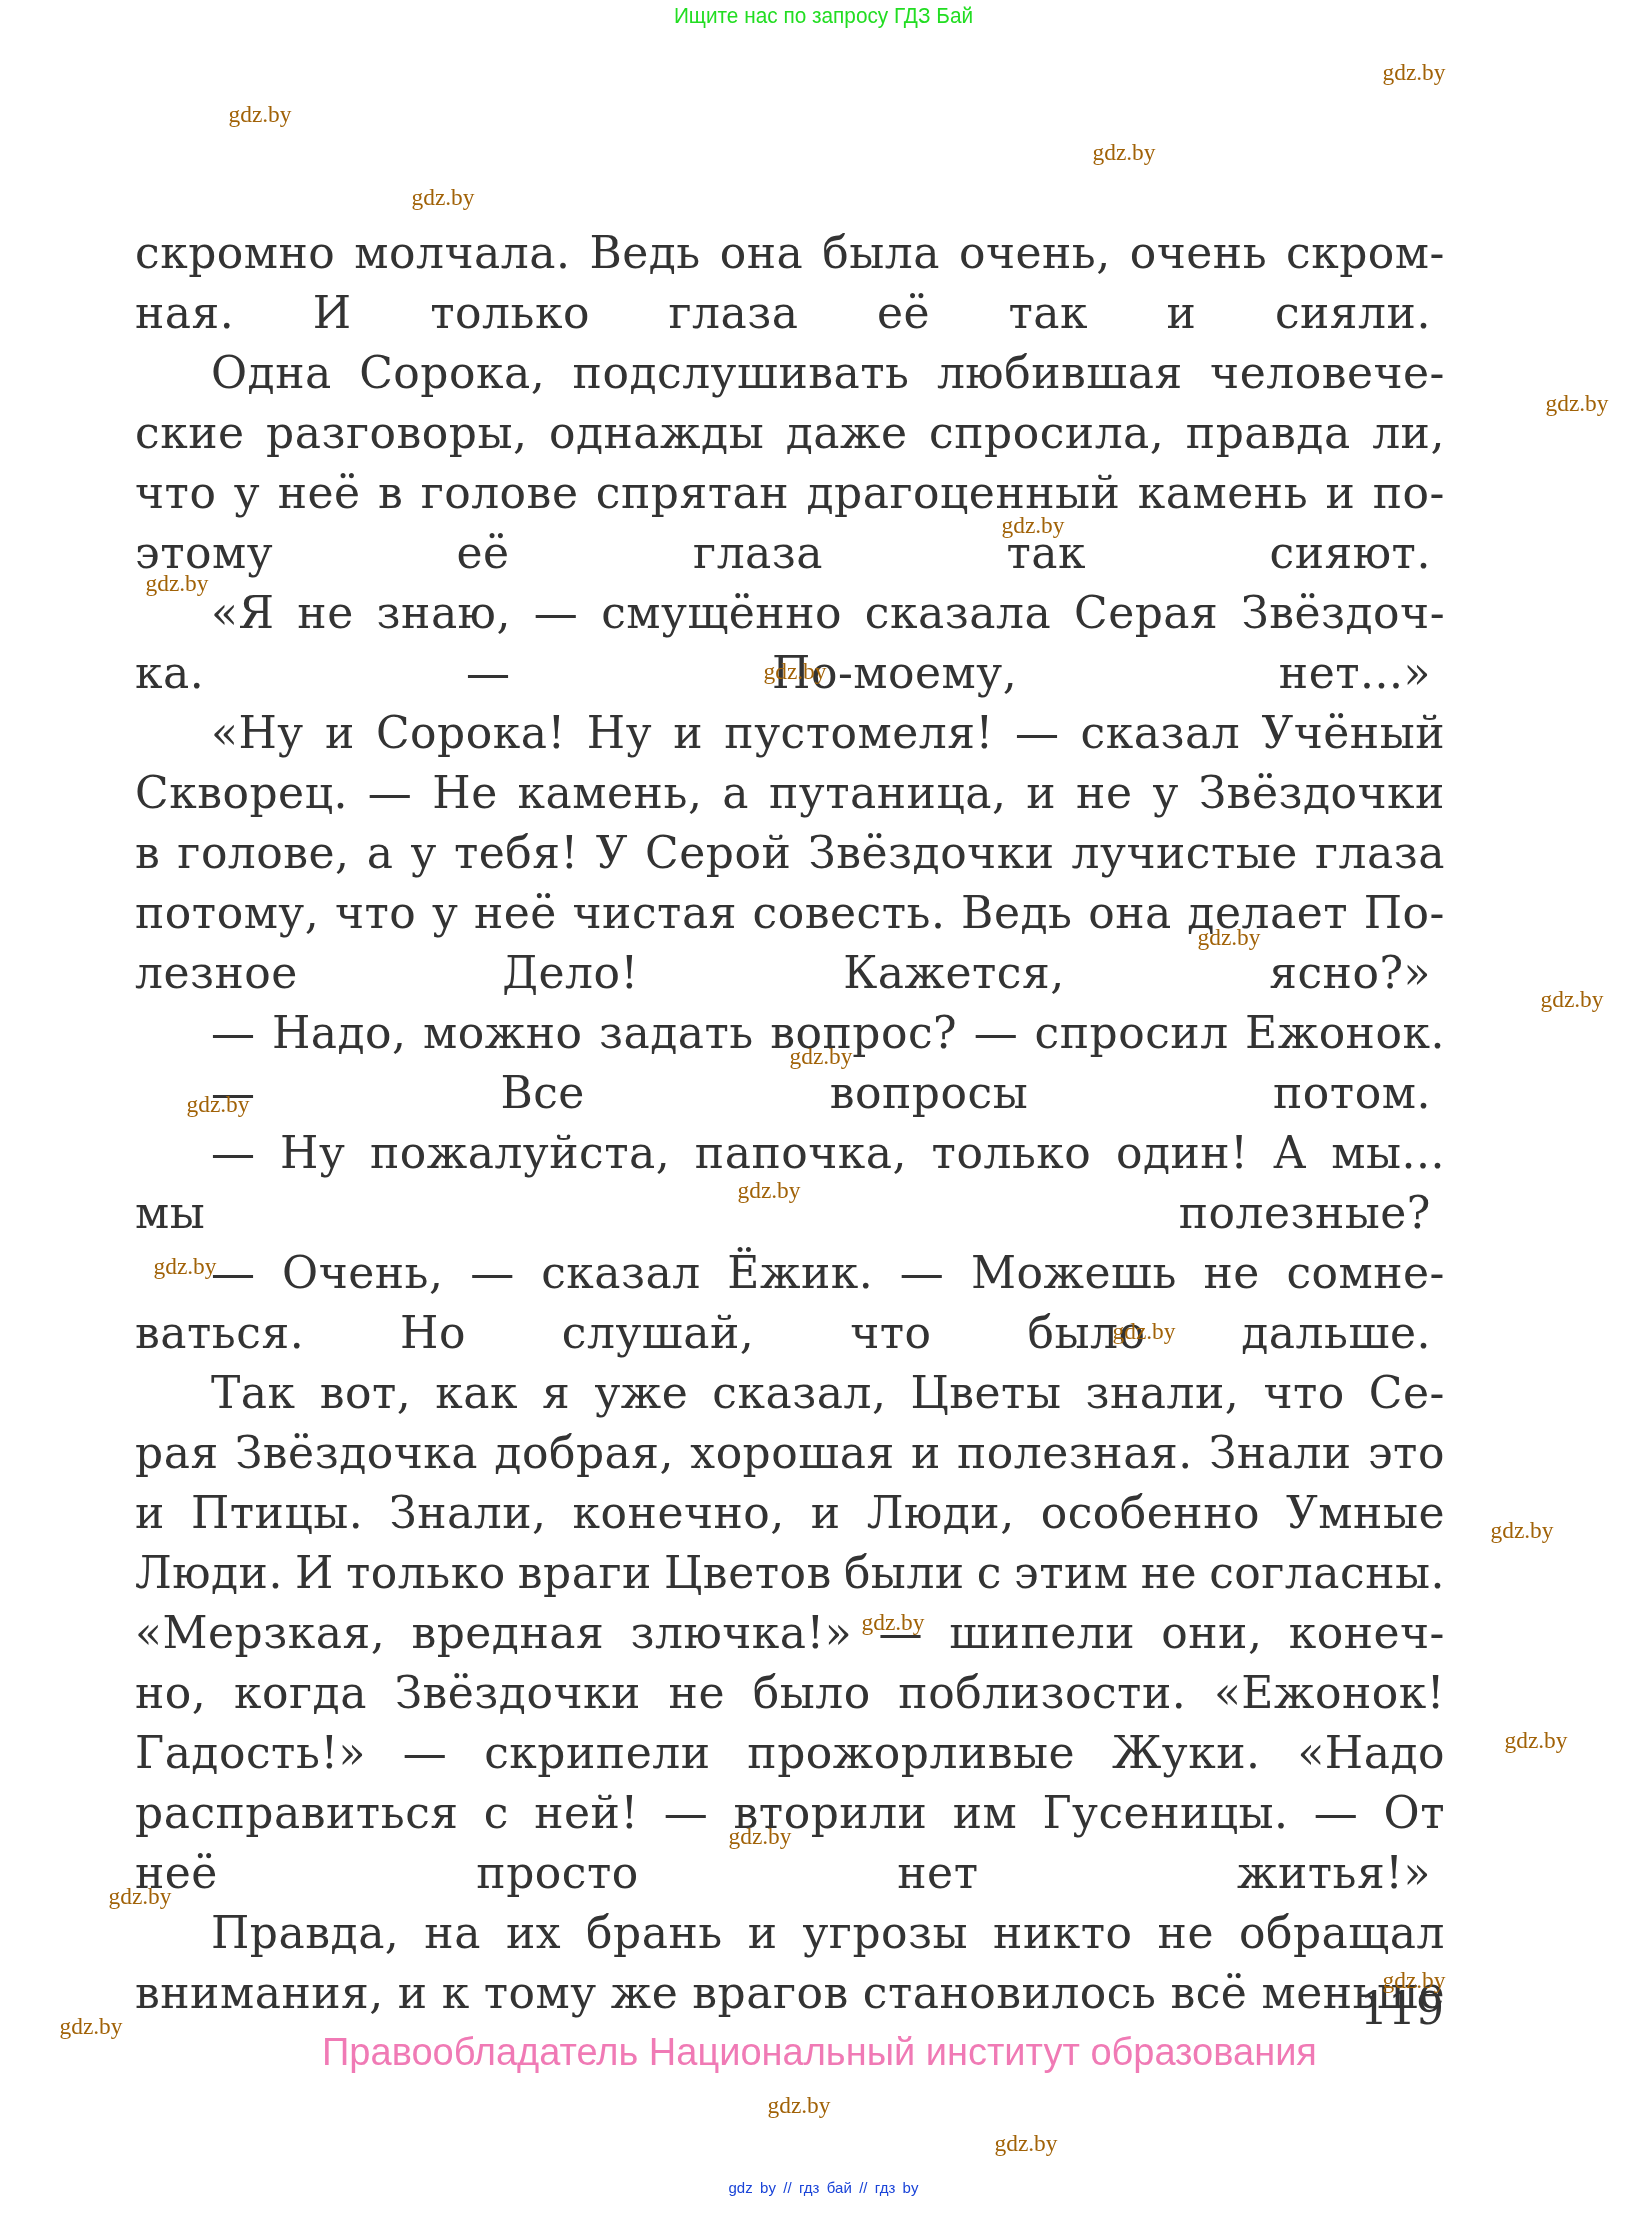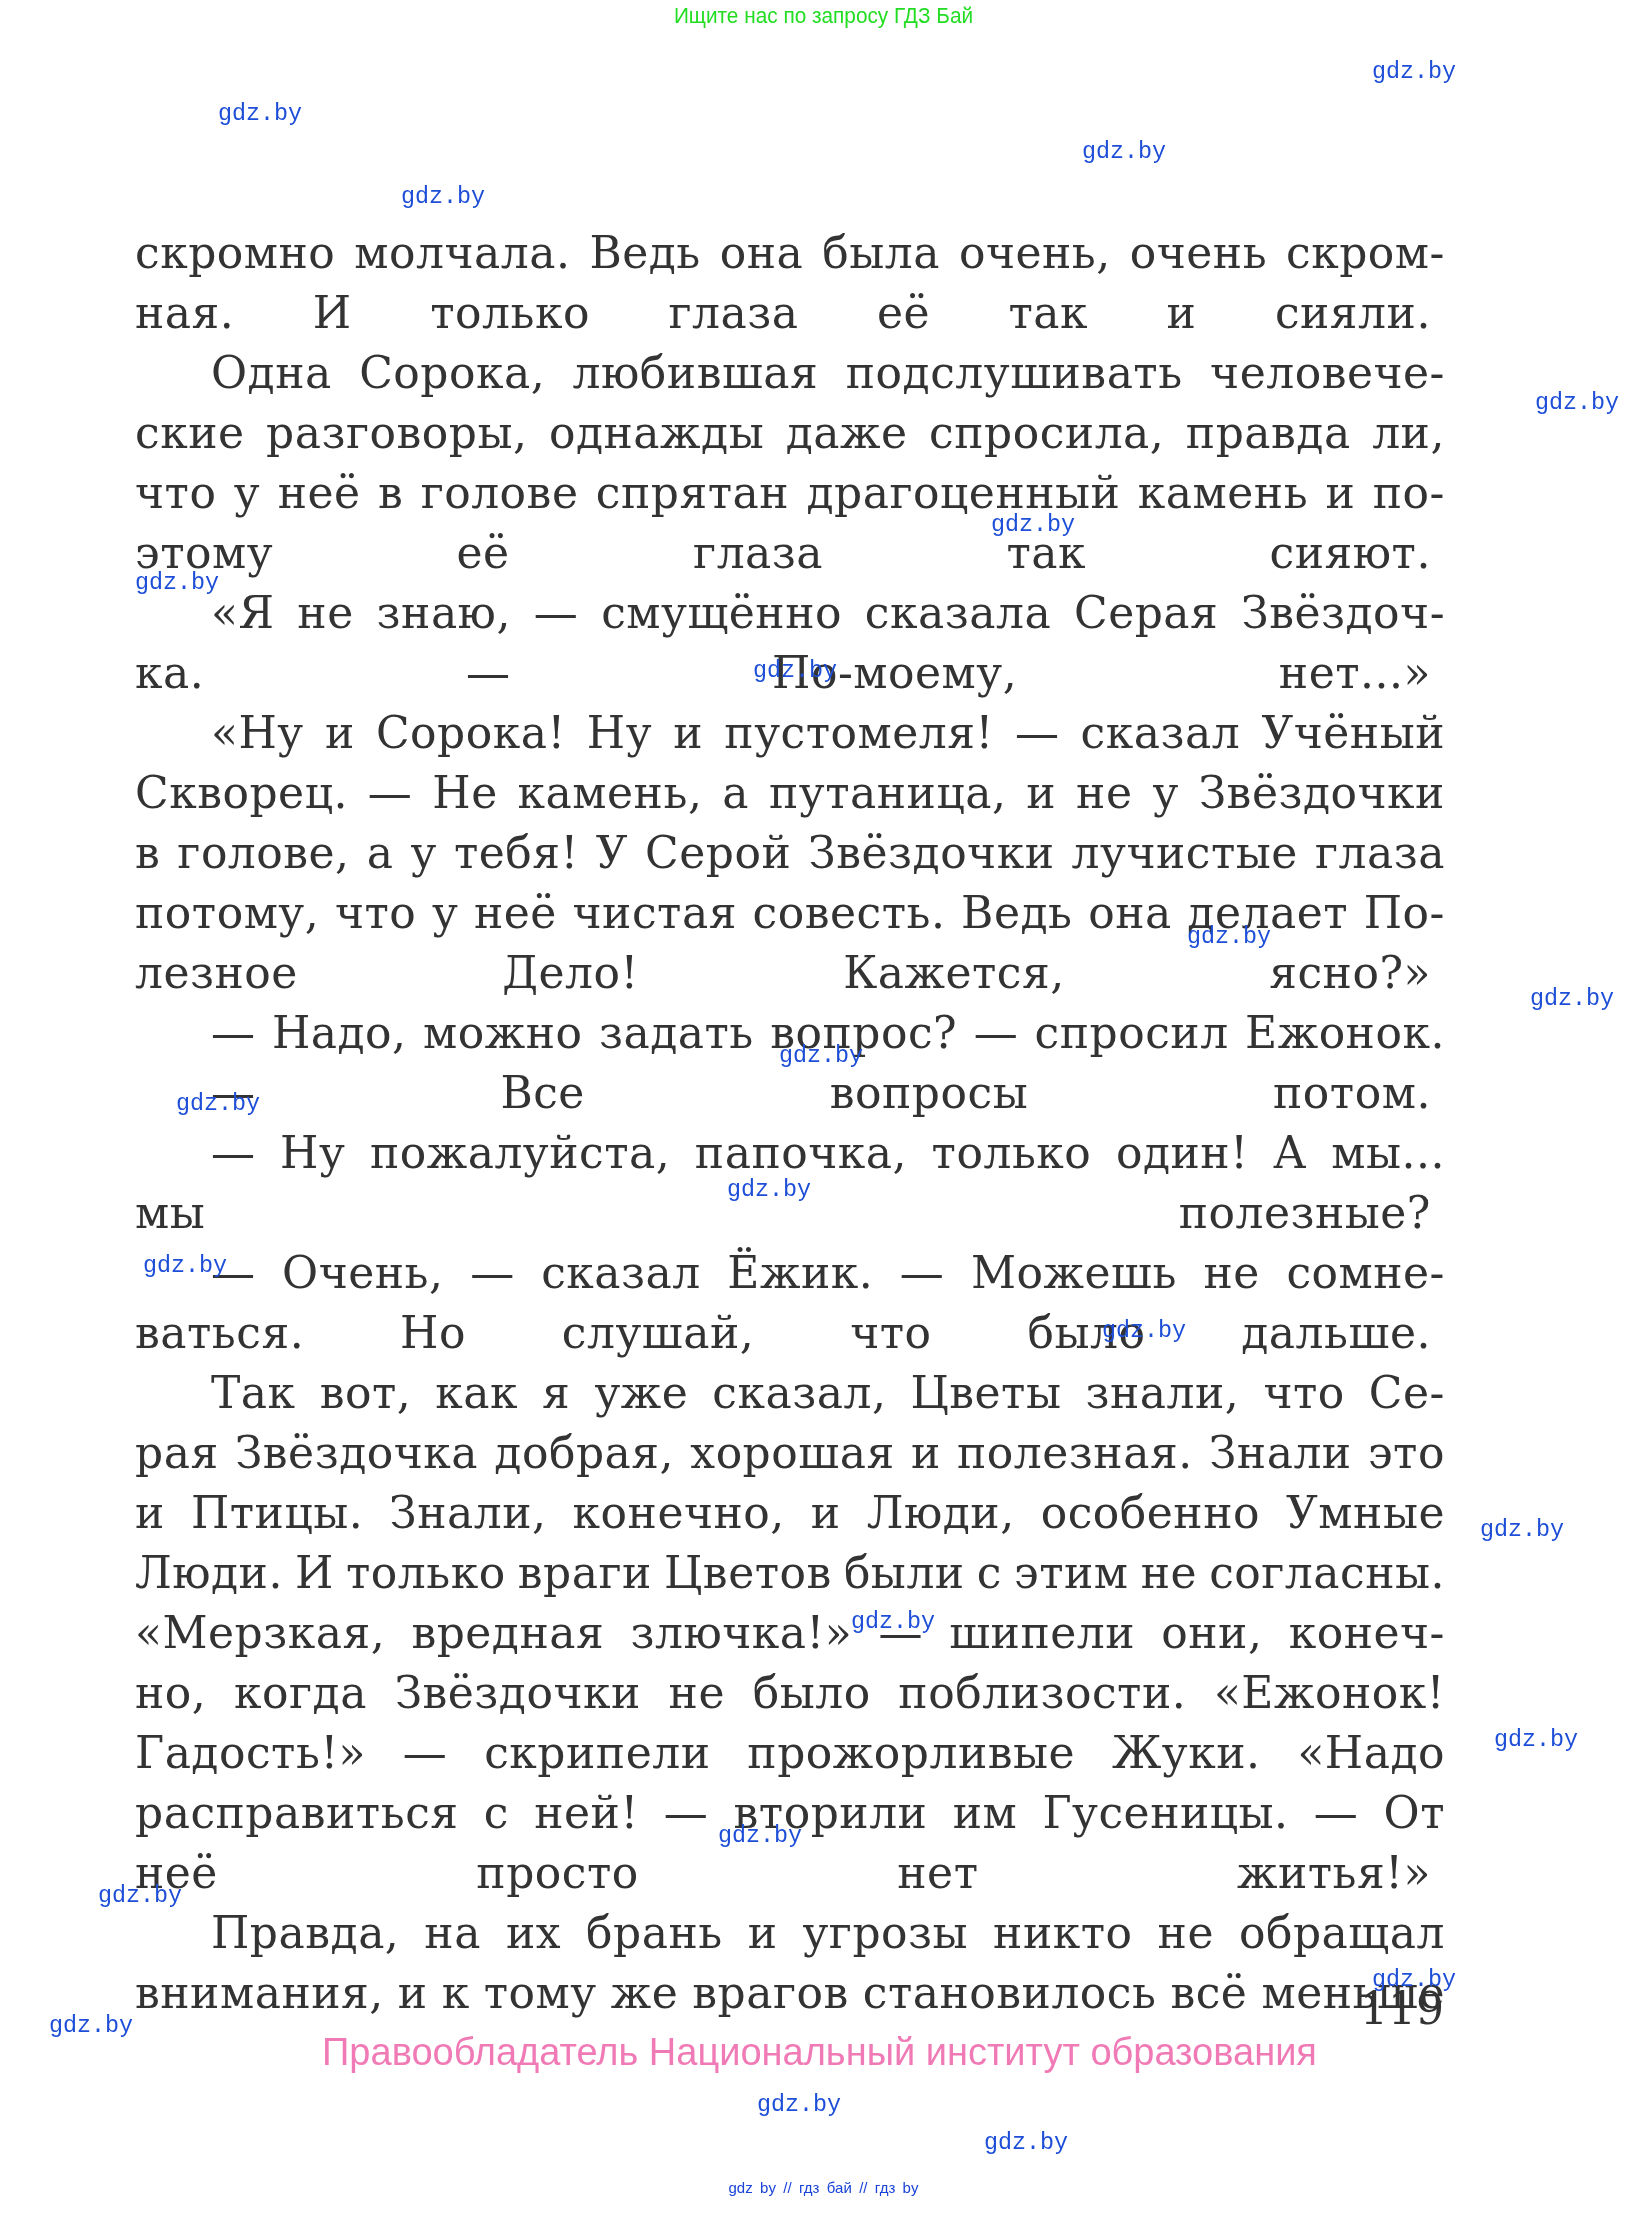--- a/index.html
+++ b/index.html
@@ -26,22 +26,22 @@
     .rights {
       position: absolute; left: 0; right: 8px; top: 2031px; text-align: center;
       font-family: "Liberation Sans", sans-serif; font-size: 38px; color: #f07ab5;
     }
     .footer-links {
       position: absolute; left: 0; right: 0; top: 2179px; text-align: center;
       font-family: "Liberation Sans", sans-serif; font-size: 15px; color: #1a44d8;
       word-spacing: 3.2px;
     }
     .wm {
-      position: absolute; font-family: Liberation Mono, monospace; font-size: 23.4px;
-      color: #1d4ed8; transform: translate(-50%, -50%); white-space: nowrap;
+      position: absolute; font-family: Liberation Serif, serif; font-size: 23.4px;
+      color: #a16207; transform: translate(-50%, -50%); white-space: nowrap;
     }
   </style>
 </head>
 <body>
 
 <div class="top-banner">Ищите нас по запросу ГДЗ Бай</div>
 
 <div class="body-text" id="body-text">
     <div class="line">
       <span class="w">скромно</span>
@@ -59,22 +59,22 @@
       <span class="w">только</span>
       <span class="w">глаза</span>
       <span class="w">её</span>
       <span class="w">так</span>
       <span class="w">и</span>
       <span class="w">сияли.</span>
     </div>
     <div class="line indent">
       <span class="w">Одна</span>
       <span class="w">Сорока,</span>
+      <span class="w">подслушивать</span>
       <span class="w">любившая</span>
-      <span class="w">подслушивать</span>
       <span class="w">человече-</span>
     </div>
     <div class="line">
       <span class="w">ские</span>
       <span class="w">разговоры,</span>
       <span class="w">однажды</span>
       <span class="w">даже</span>
       <span class="w">спросила,</span>
       <span class="w">правда</span>
       <span class="w">ли,</span>

